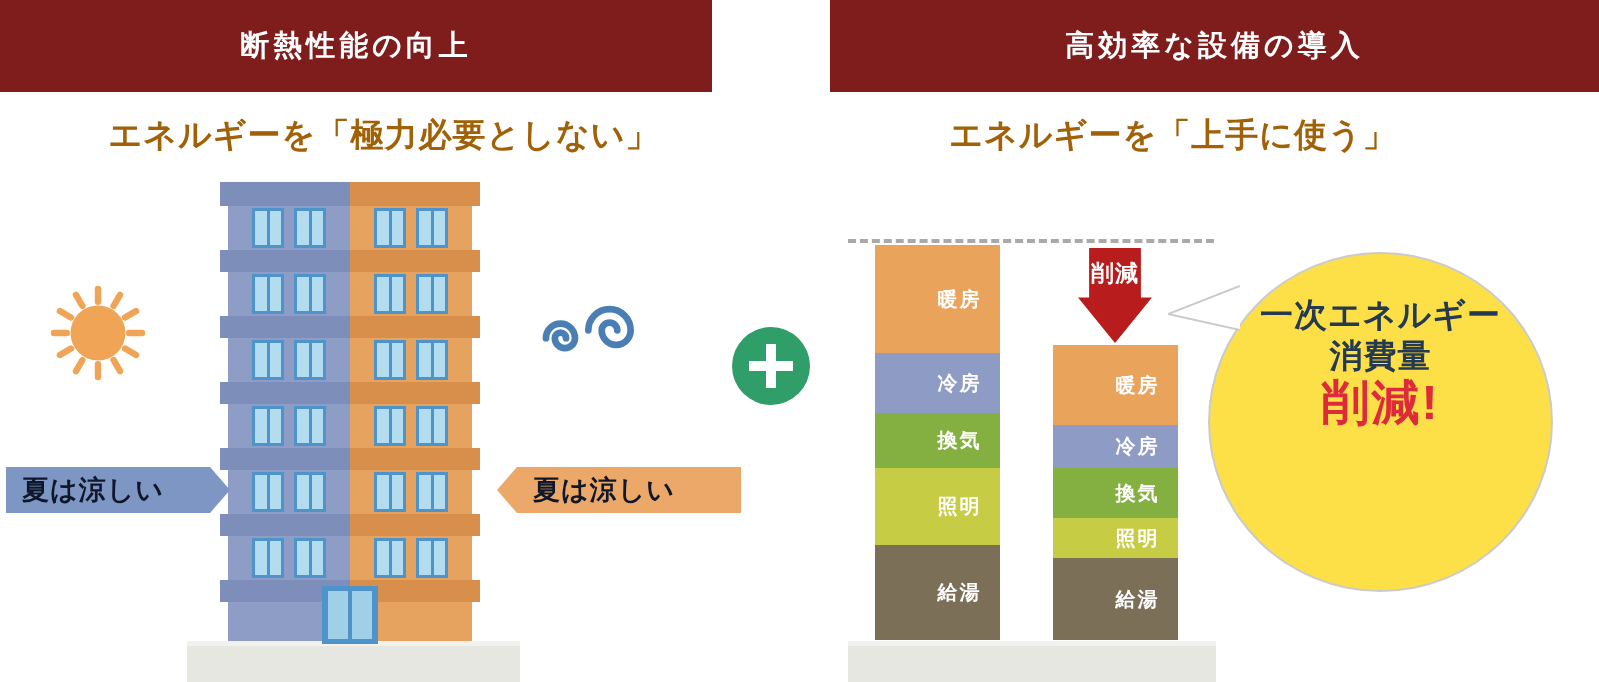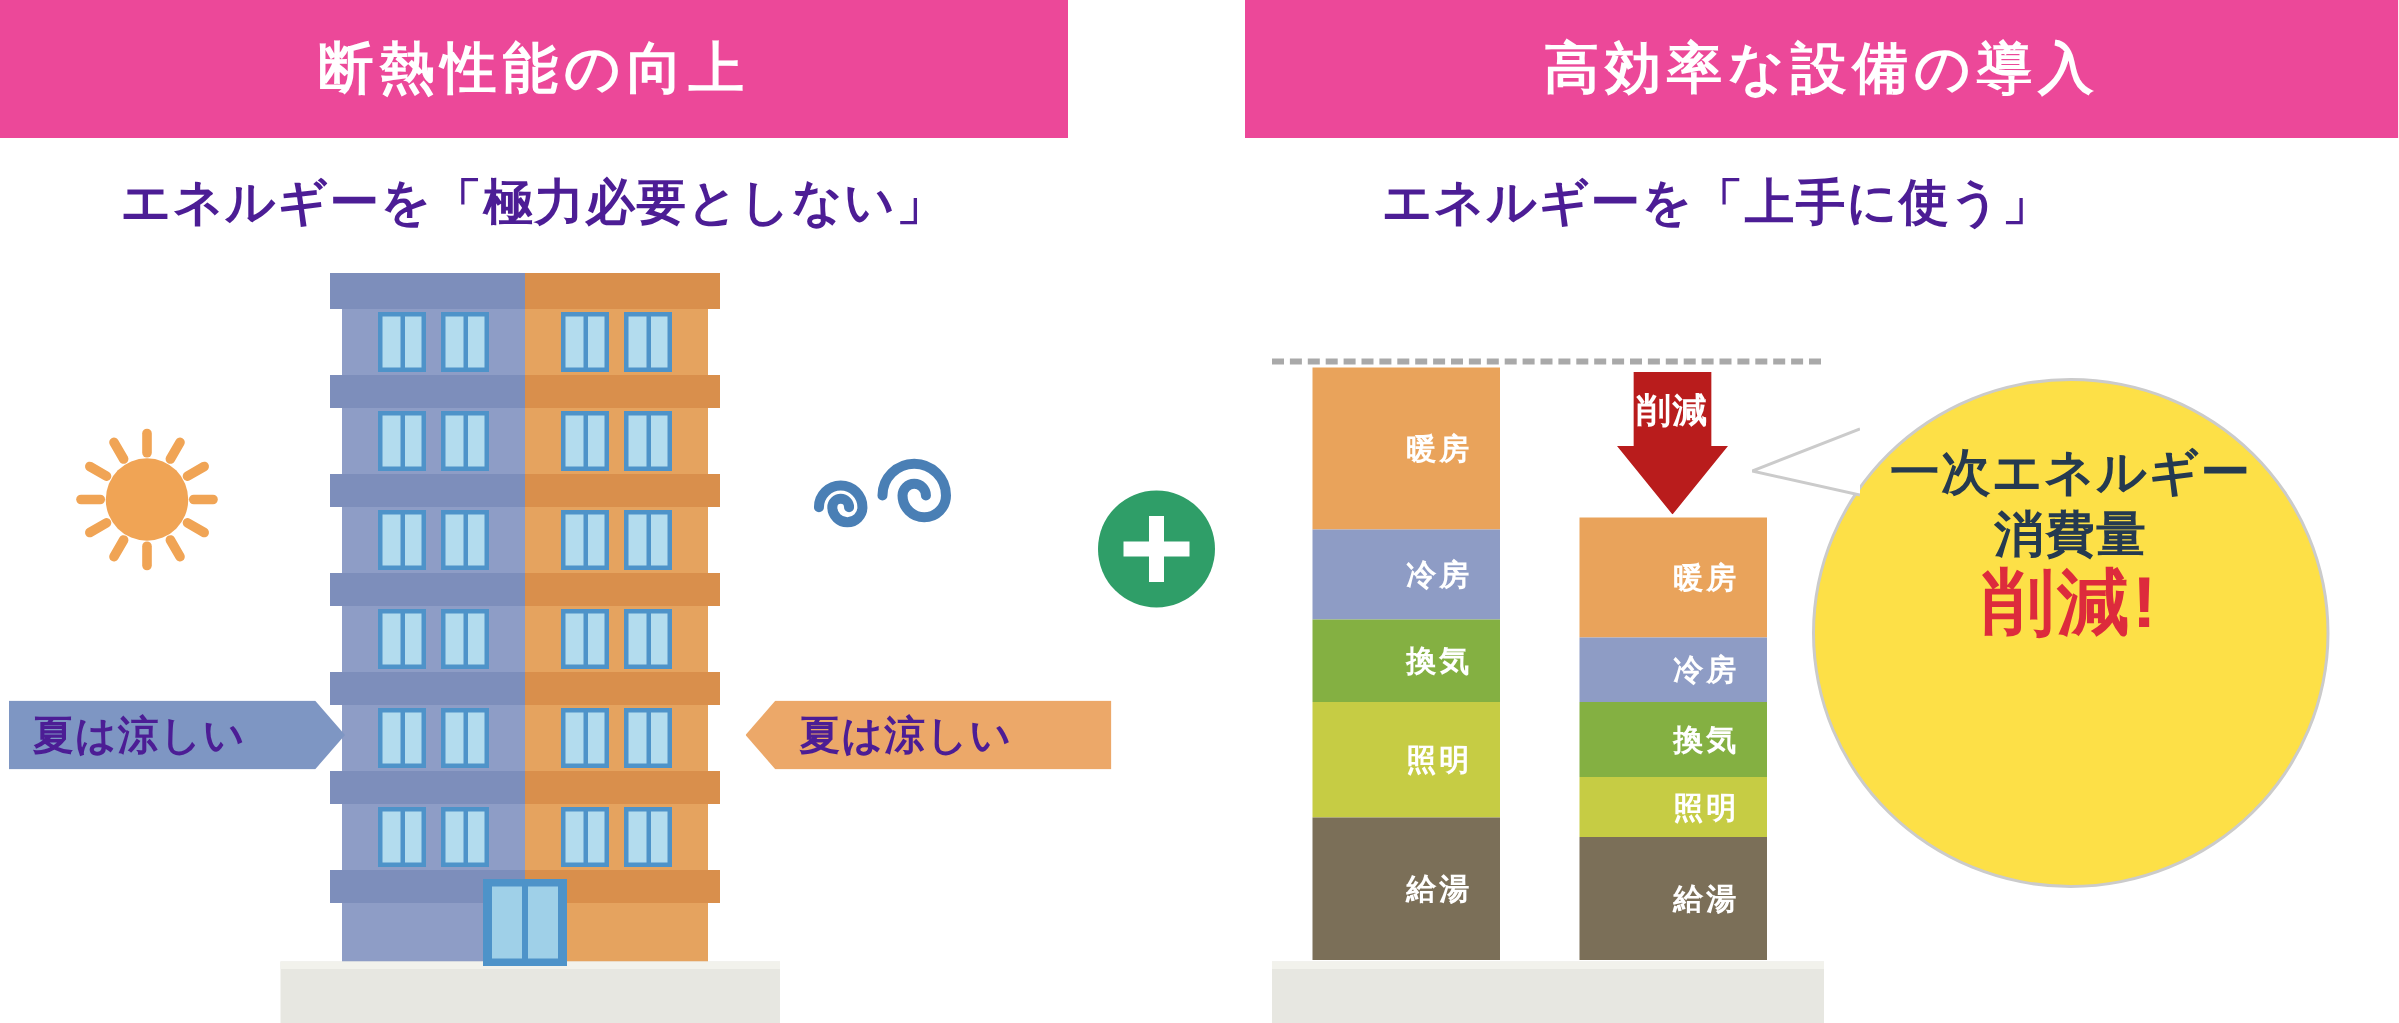--- a/index.html
+++ b/index.html
@@ -2,31 +2,31 @@
 <html><head>
 <meta charset="utf-8">
 <style>
   html,body{margin:0;padding:0;background:#fff;}
   #stage{
     position:relative;width:1599px;height:682px;background:#fff;overflow:hidden;
     font-family:"Liberation Sans","DejaVu Sans",sans-serif;
   }
   
   .hdr{
-    position:absolute;top:0;height:92px;background:#ec4899;color:#fff;
+    position:absolute;top:0;height:92px;background:#7f1d1d;color:#fff;
     display:flex;align-items:center;justify-content:center;
     font-family:"Liberation Serif","DejaVu Serif",serif;
-    font-size:37px;font-weight:bold;letter-spacing:4px;
+    font-size:29px;font-weight:bold;letter-spacing:4px;
   }
   #hdr-left{left:0;width:712px;}
   #hdr-right{left:830px;width:769px;}
   .subtitle{
-    position:absolute;top:113px;text-align:center;color:#4c1d95;
+    position:absolute;top:113px;text-align:center;color:#a16207;
     font-family:"Liberation Serif","DejaVu Serif",serif;
-    font-size:33px;font-weight:bold;letter-spacing:1px;
+    font-size:33px;font-weight:bold;letter-spacing:1px;margin-left:28px;
   }
   #sub-left{left:0;width:712px;}
   #sub-right{left:830px;width:630px;}
 
   
   #sun{position:absolute;left:43px;top:278px;width:110px;height:110px;}
   #wind{position:absolute;left:530px;top:288px;width:130px;height:78px;}
 
   #building{position:absolute;left:228px;top:182px;width:244px;height:462px;
     background:linear-gradient(to right,#8e9dc6 50%,#e5a35f 50%);}
@@ -37,21 +37,21 @@
     justify-content:space-around;align-items:center;}
   .wpair{display:flex;gap:10px;}
   .window{width:32px;height:40px;background:#4e93c9;padding:3px;display:flex;gap:3px;box-sizing:border-box;}
   .window .pane{flex:1;background:#b3dcee;}
   #door{position:absolute;left:50%;transform:translateX(-50%);bottom:0;width:56px;height:58px;
     background:#4e93c9;display:flex;gap:4px;padding:5px 6px;box-sizing:border-box;z-index:2;}
   #door .pane{flex:1;background:#9fd0e8;}
 
   .badge{
     position:absolute;top:467px;height:46px;display:flex;align-items:center;
-    color:#4c1d95;font-size:27px;font-weight:bold;letter-spacing:1px;z-index:3;
+    color:#0f172a;font-size:27px;font-weight:bold;letter-spacing:1px;z-index:3;
   }
   #badge-summer{left:6px;width:208px;background:#7e96c3;padding-left:16px;
     clip-path:polygon(0 0,calc(100% - 20px) 0,100% 50%,calc(100% - 20px) 100%,0 100%);}
   #badge-winter{left:497px;width:208px;background:#eca869;padding-left:36px;
     clip-path:polygon(20px 0,100% 0,100% 100%,20px 100%,0 50%);}
 
   .platform{position:absolute;top:641px;height:41px;background:#e7e7e1;border-top:5px solid #f2f2ec;box-sizing:border-box;}
   #platform-left{left:187px;width:333px;}
   #platform-right{left:848px;width:368px;}
 

